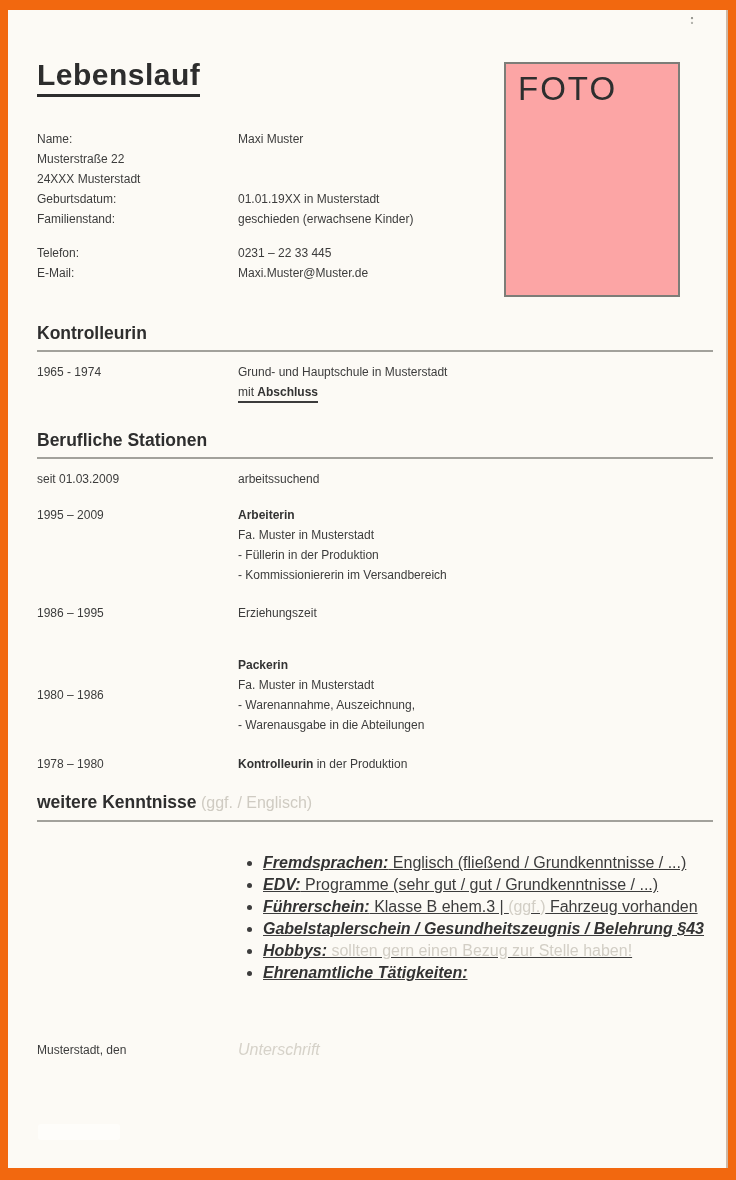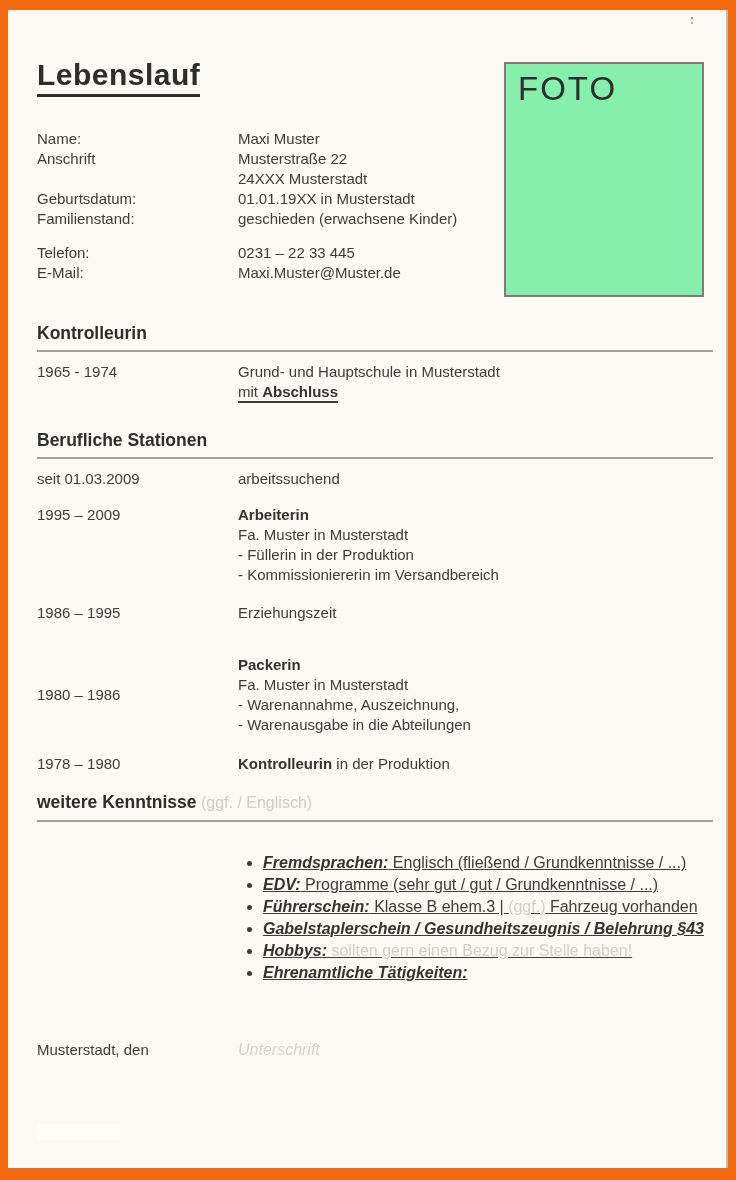--- a/index.html
+++ b/index.html
@@ -32,37 +32,37 @@
     font-weight: bold;
     letter-spacing: 0.5px;
     color: #2d2d2d;
     border-bottom: 3px solid #2d2d2d;
     padding-bottom: 2px;
     line-height: 34px;
   }
   .photo-box {
     position: absolute;
     left: 496px; top: 52px;
-    width: 200px; height: 235px;
-    background: #86efac;
+    width: 176px; height: 235px;
+    background: #fca5a5;
     border: 2px solid #7d7d78;
   }
   .photo-box .photo-label {
     display: block;
     padding: 6px 0 0 12px;
     font-size: 33px;
     color: #2e2e2e;
     letter-spacing: 2px;
     font-weight: 400;
   }
   
   .row { display: flex; align-items: flex-start; }
   .col-label { width: 201px; flex: 0 0 201px; }
   .col-value { flex: 1; }
-  .line { line-height: 20px; font-size: 15px; }
+  .line { line-height: 20px; font-size: 12px; }
   .personal { margin-top: 32px; width: 440px; }
   .mt14 { margin-top: 14px; }
   
   .section-heading {
     font-size: 17.5px;
     font-weight: bold;
     color: #2e2e2e;
     line-height: 22px;
     border-bottom: 2px solid #a2a19b;
     padding-bottom: 6px;
@@ -129,21 +129,20 @@
     <div class="photo-box">
       <span class="photo-label">FOTO</span>
     </div>
 
     <div class="personal">
       <div class="row">
         <div class="col-label line">Name:</div>
         <div class="col-value line">Maxi Muster</div>
       </div>
       <div class="row">
-        <div class="col-label line">Anschrift</div>
         <div class="col-value">
           <div class="line">Musterstraße 22</div>
           <div class="line">24XXX Musterstadt</div>
         </div>
       </div>
       <div class="row">
         <div class="col-label line">Geburtsdatum:</div>
         <div class="col-value line">01.01.19XX in Musterstadt</div>
       </div>
       <div class="row">

